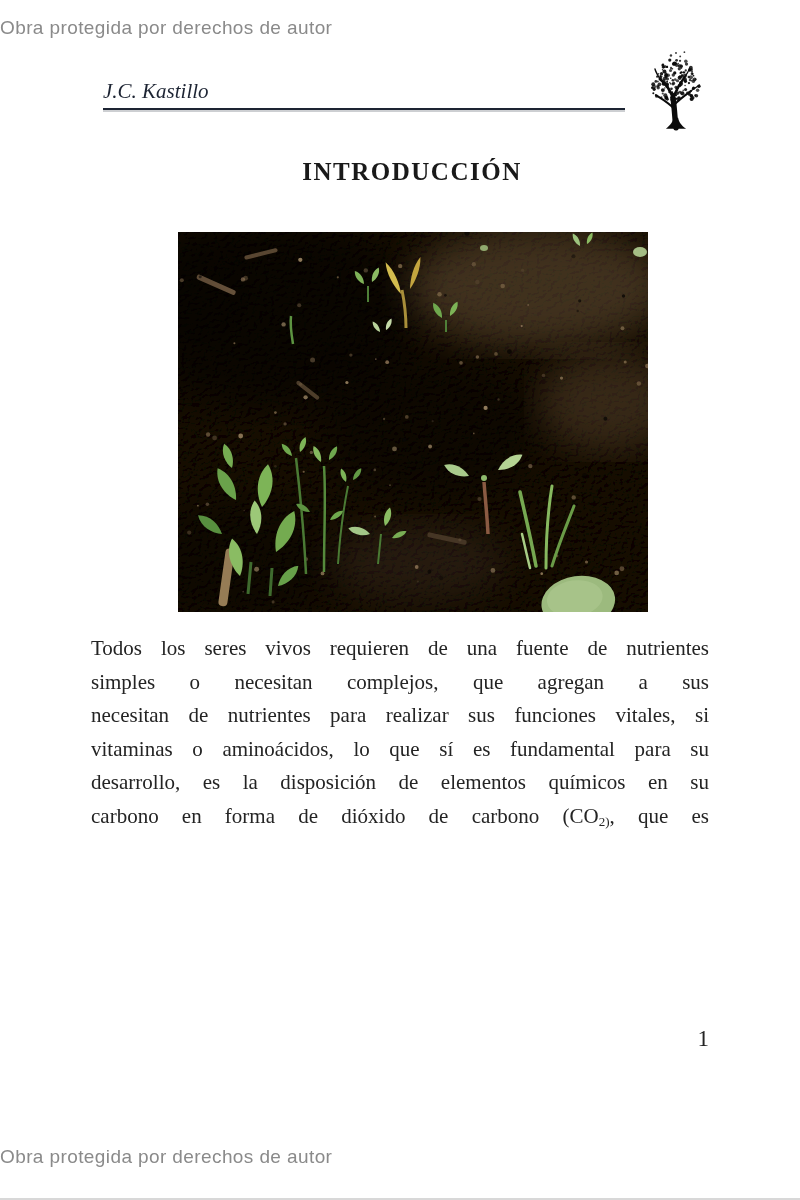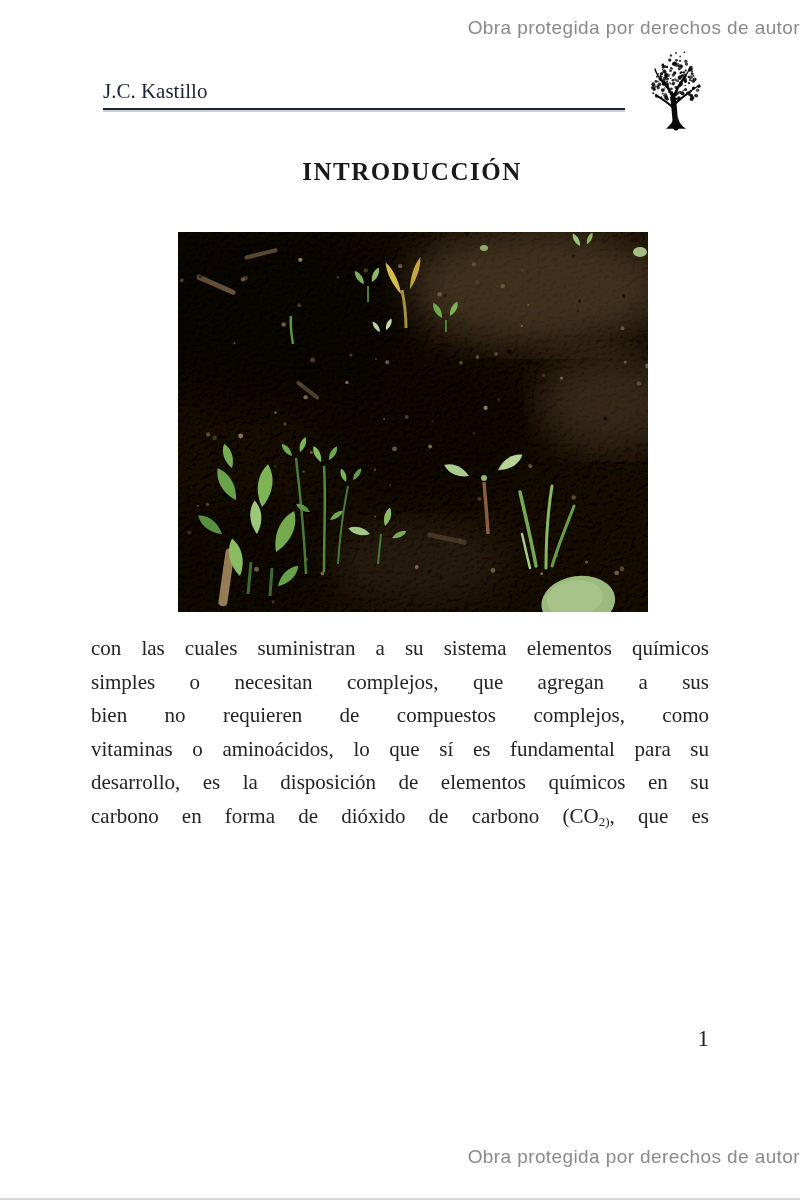--- a/index.html
+++ b/index.html
@@ -7,31 +7,31 @@
     width: 800px; height: 1200px;
     background: #ffffff;
     font-family: "Liberation Serif", serif;
     position: relative;
     overflow: hidden;
   }
   .page { position: absolute; inset: 0; background: #ffffff; }
 
   .notice {
     position: absolute; left: 0; width: 800px;
-    text-align: right;
+    text-align: left;
     font-family: "Liberation Sans", sans-serif;
     font-size: 19px; letter-spacing: 0.4px;
     color: #8a8a8a;
   }
   .notice.top { top: 17px; }
   .notice.bottom { top: 1146px; }
 
   .author {
     position: absolute; left: 103px; top: 79px;
-    font-size: 21px;
+    font-style: italic; font-size: 21px;
     color: #1d2433;
   }
   .rule {
     position: absolute; left: 103px; top: 108px;
     width: 522px; height: 2px;
     background: #1d2433;
     box-shadow: 0 2px 0 rgba(29,36,51,0.22);
   }
   .tree { position: absolute; left: 634px; top: 48px; width: 84px; height: 84px; }
 
@@ -493,23 +493,23 @@
       <g transform="rotate(-8 400 368)">
         <ellipse cx="400" cy="370" rx="37" ry="26" fill="#9cba7e"></ellipse>
         <ellipse cx="397" cy="366" rx="28" ry="18" fill="#aac68c" opacity="0.8"></ellipse>
       </g>
 
       <rect width="470" height="380" fill="#000000" opacity="0.12" filter="url(#blur18)" transform="translate(-430,-300)"></rect>
     </svg>
   </div>
 
   <div class="bodytext">
-    <div class="line">con las cuales suministran a su sistema elementos químicos</div>
+    <div class="line">Todos los seres vivos requieren de una fuente de nutrientes</div>
     <div class="line">simples o necesitan complejos, que agregan a sus</div>
-    <div class="line">bien no requieren de compuestos complejos, como</div>
+    <div class="line">necesitan de nutrientes para realizar sus funciones vitales, si</div>
     <div class="line">vitaminas o aminoácidos, lo que sí es fundamental para su</div>
     <div class="line">desarrollo, es la disposición de elementos químicos en su</div>
     <div class="line"><span>carbono en forma de dióxido de carbono (CO</span><span class="sub">2)</span><span>, que es</span></div>
   </div>
 
   <div class="pagenum">1</div>
 
   <div class="notice bottom">Obra protegida por derechos de autor</div>
 
   <div class="page-edge"></div>

